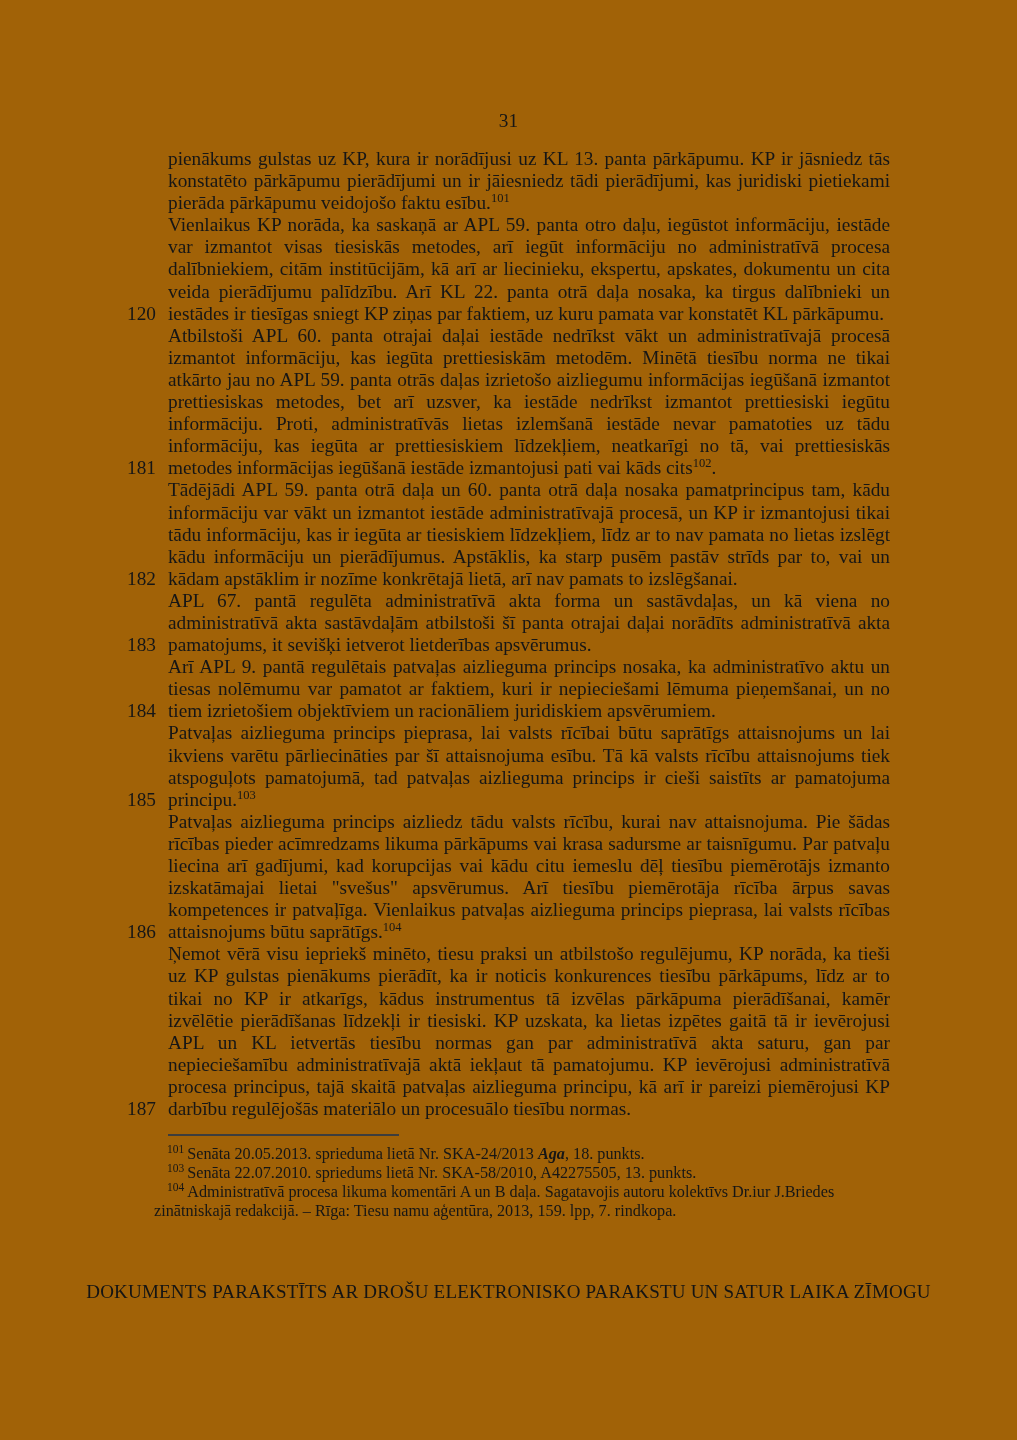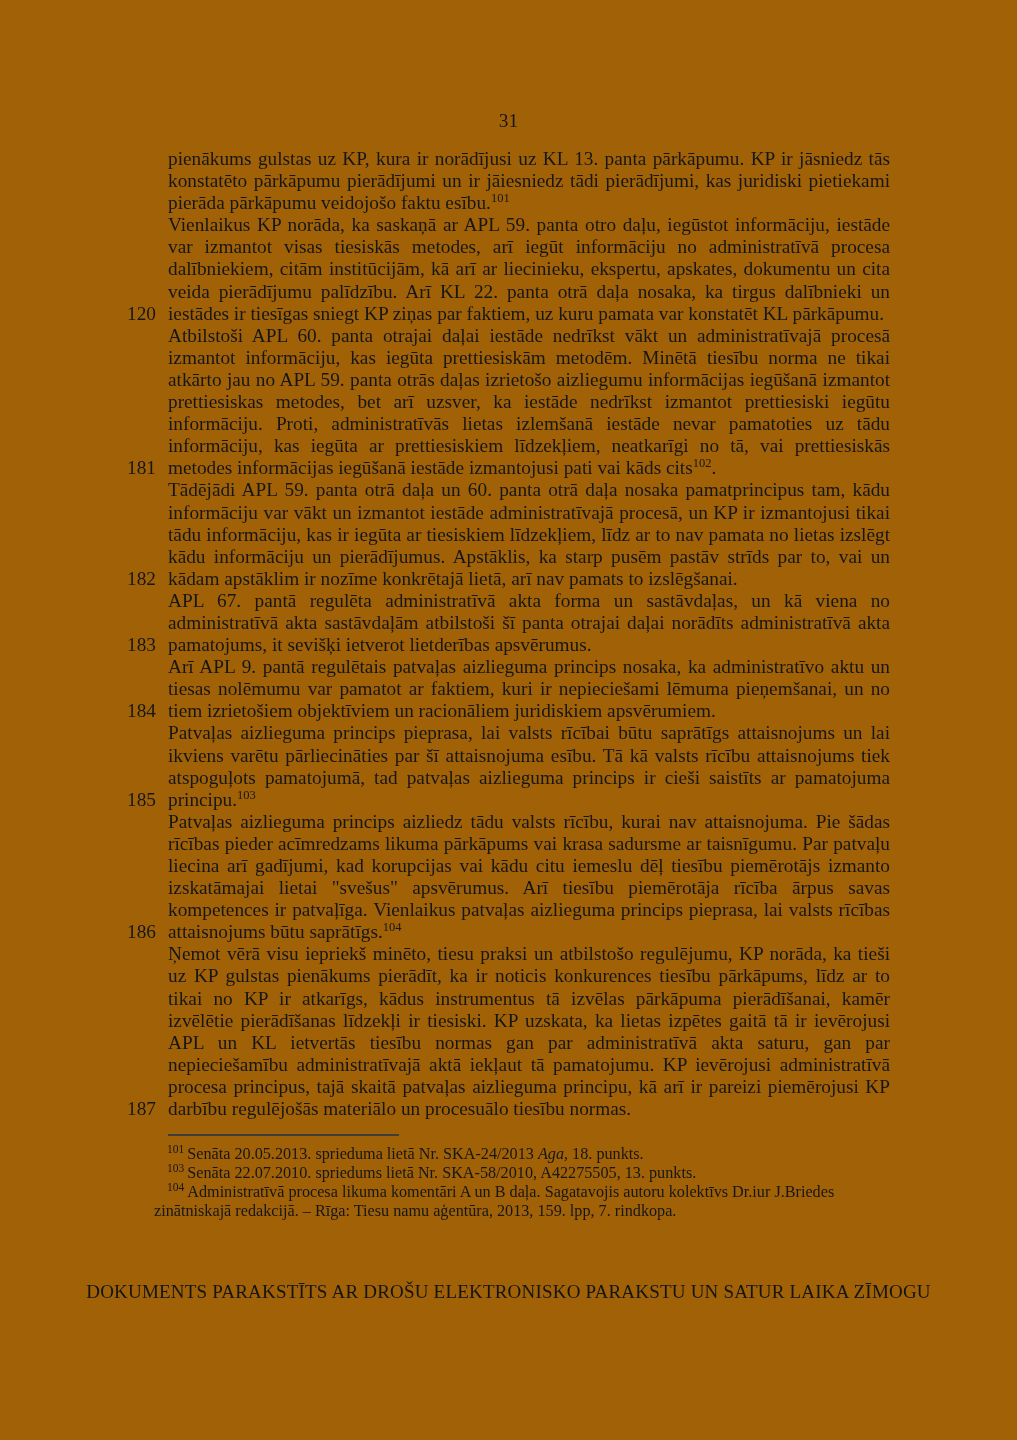--- a/index.html
+++ b/index.html
@@ -62,21 +62,21 @@
     padding-left: 27px;   
     text-indent: 13px;    
     text-align: left;
   }
   sup.fn-num {
     font-size: 11.5px;
     line-height: 0;
     vertical-align: super;
     margin-right: 3px;
   }
-  .fn-italic { font-style: italic; }
+  .fn-italic { font-style: italic; font-weight: bold; }
   .doc-footer {
     position: absolute;
     left: 0; right: 0;
     top: 1281px;
     text-align: center;
     font-size: 19px;
     letter-spacing: 0.2px;
     color: #141414;
     white-space: nowrap;
   }

